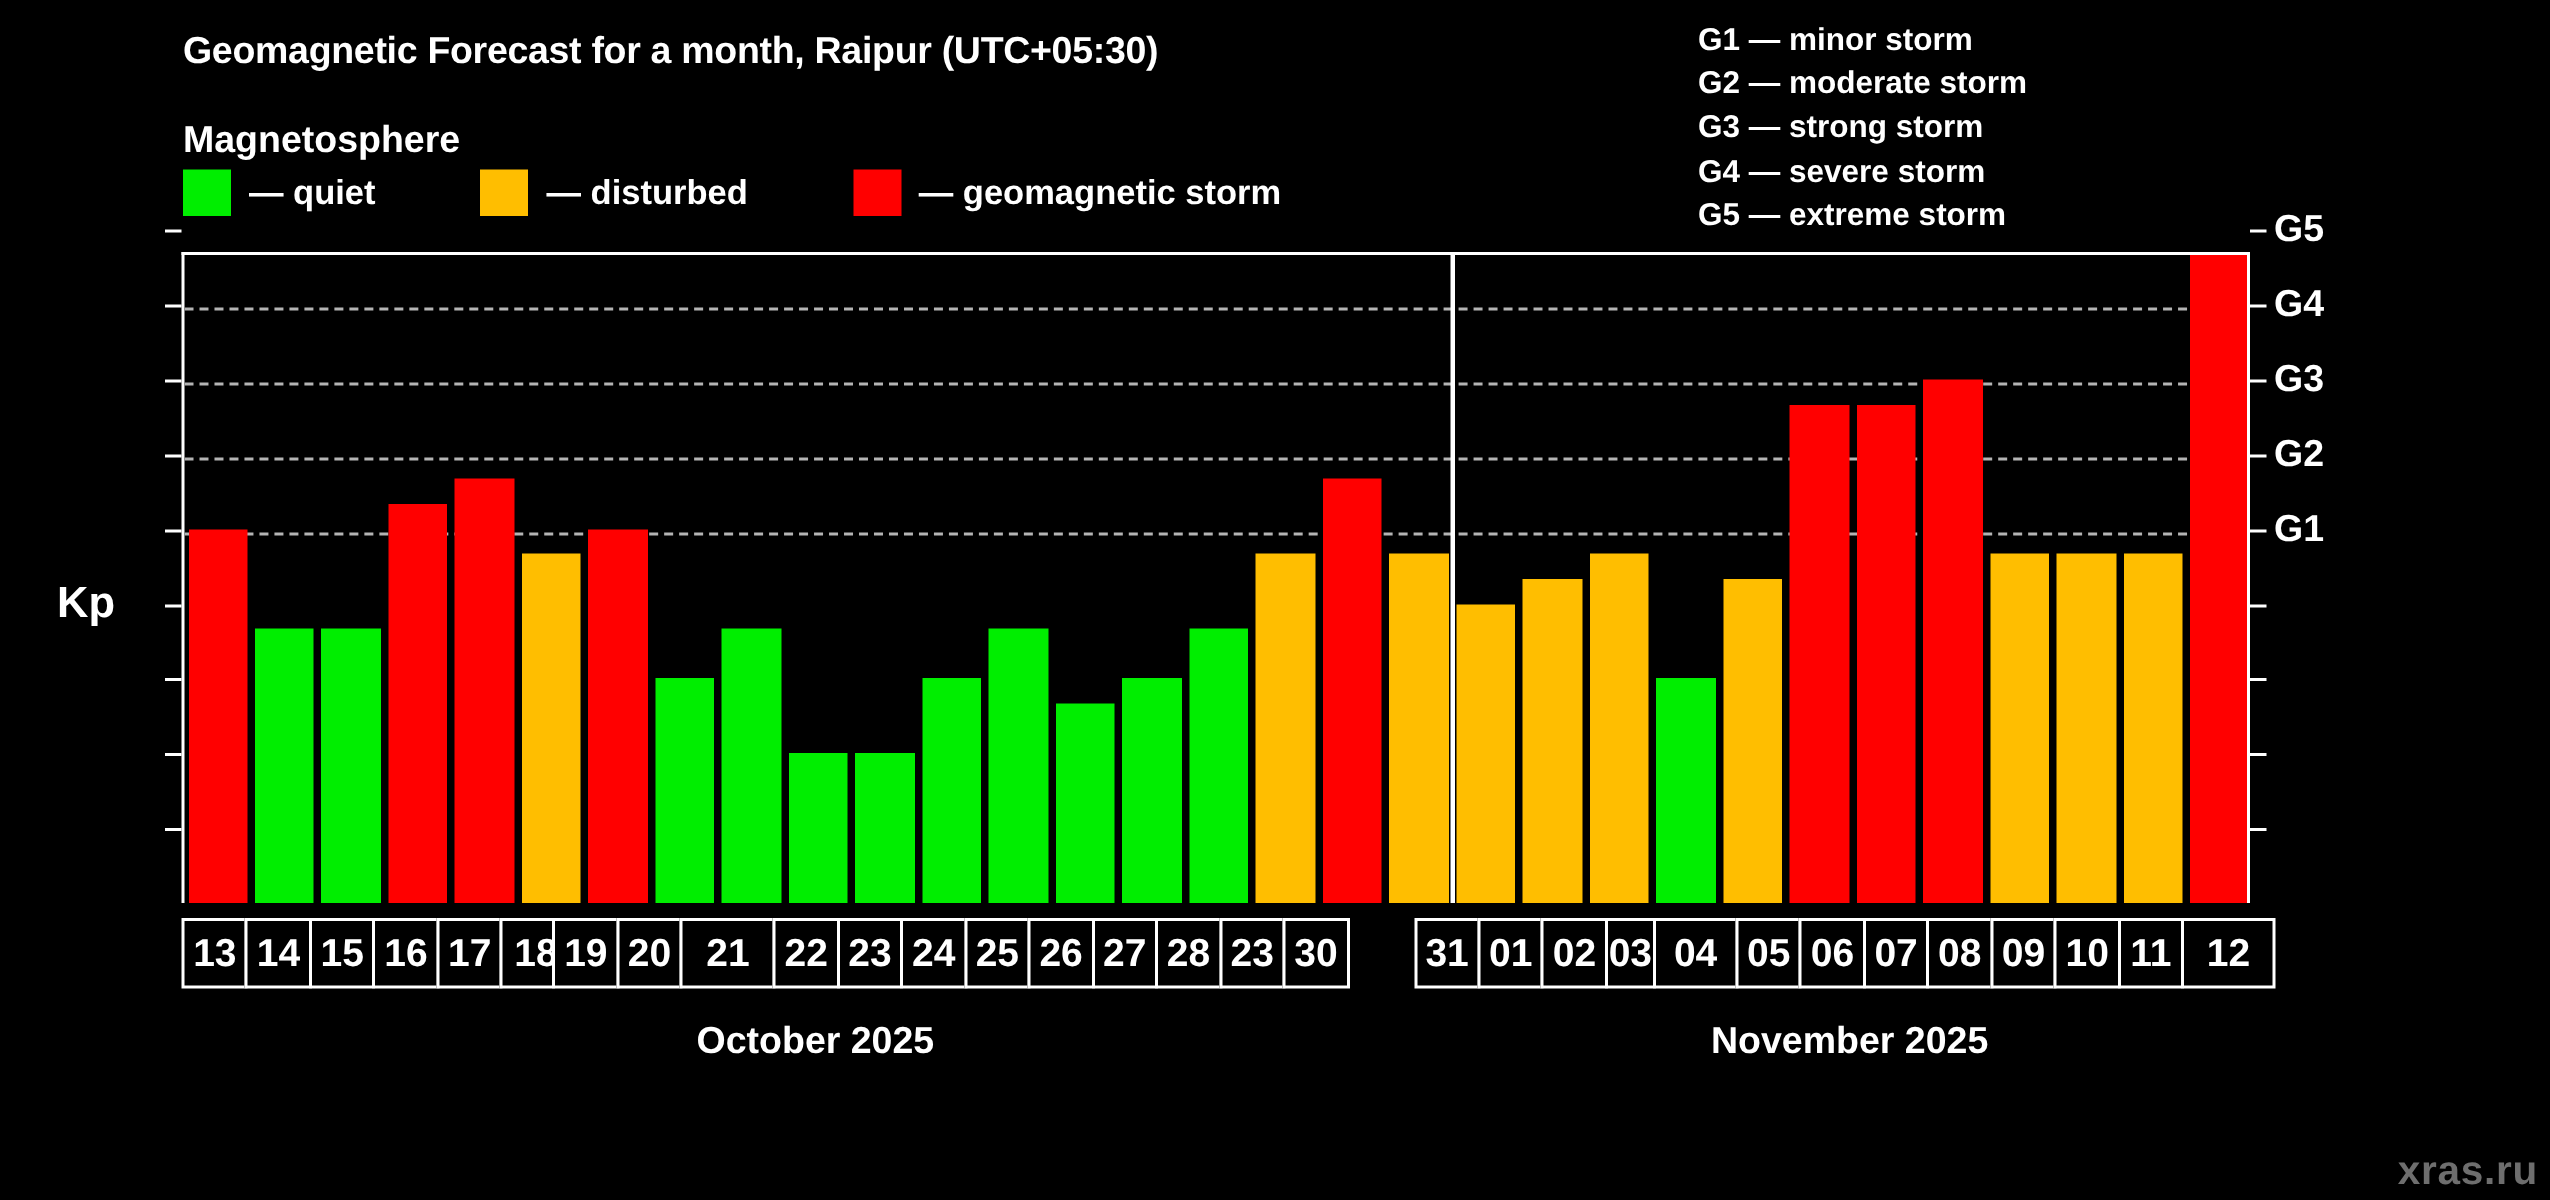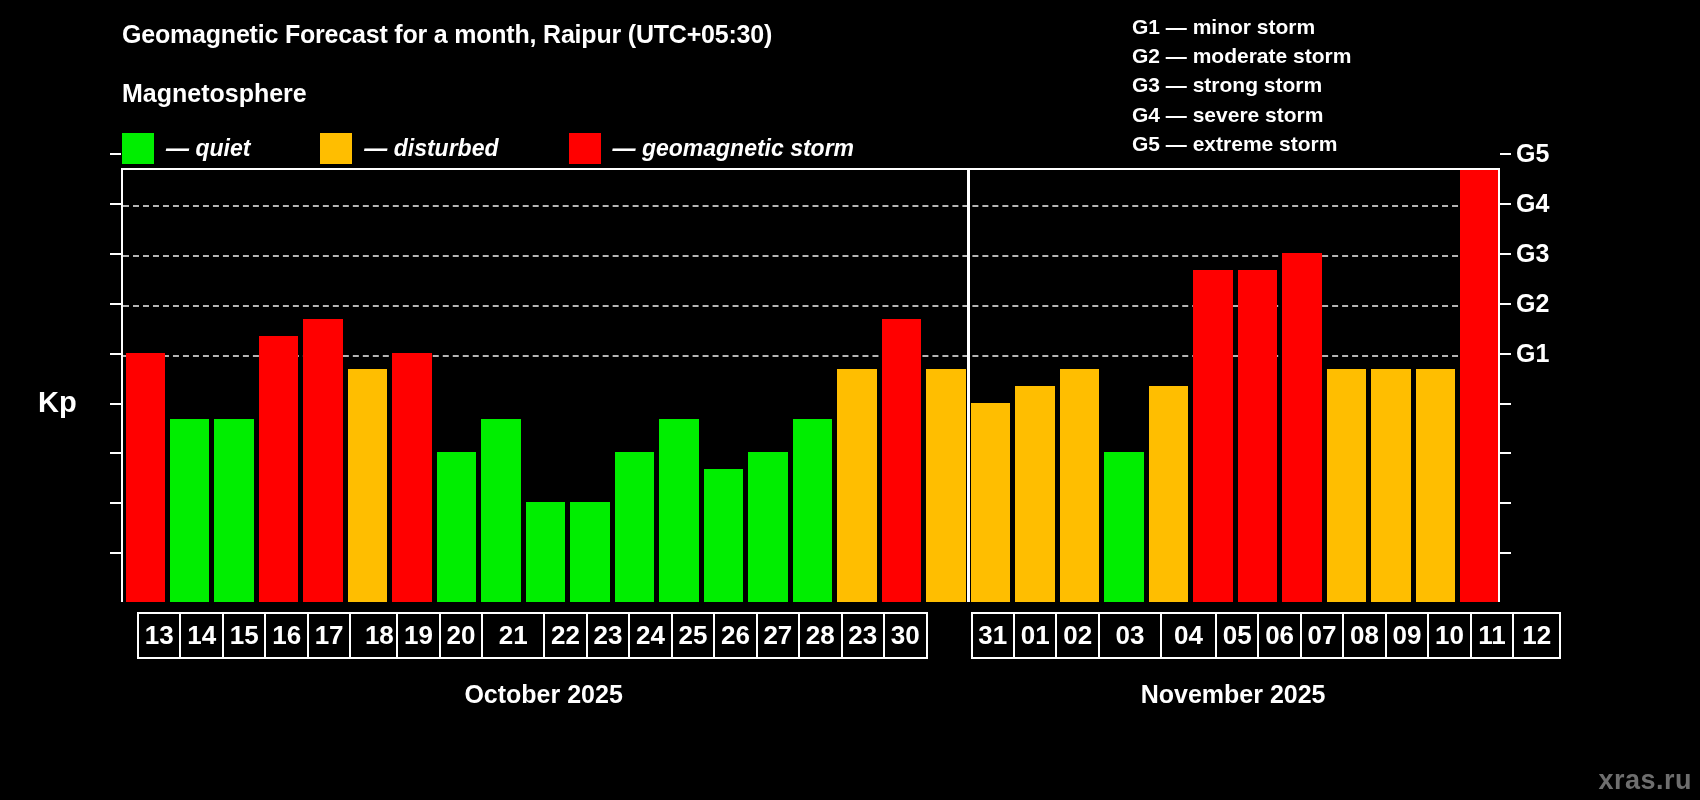--- a/index.html
+++ b/index.html
@@ -30,25 +30,24 @@
     left: 122px; top: 79px;
     font-size: 25px;
     font-weight: bold;
     color: #ffffff;
     white-space: nowrap;
   }
 
   
   #magnetosphere-legend {
     position: absolute;
-    left: 122px; top: 132px;
+    left: 122px; top: 112px;
     height: 32px;
     display: flex;
     align-items: center;
-    font-style: italic;
   }
   .legend-entry {
     display: flex;
     align-items: center;
     white-space: nowrap;
   }
   .legend-swatch {
     width: 32px; height: 31px;
     display: block;
   }
@@ -161,21 +160,21 @@
     border: 2px solid #ffffff;
     margin-left: -2px;
     display: flex;
     align-items: center;
     justify-content: center;
     font-size: 26px;
     font-weight: bold;
     color: #ffffff;
     background: #000000;
   }
-  .day-cell:first-child { margin-left: 16px; }
+  .day-cell:first-child { margin-left: 0; }
 
   
   .month-label {
     position: absolute;
     top: 680px;
     font-size: 25px;
     font-weight: bold;
     color: #ffffff;
     white-space: nowrap;
     transform: translateX(-50%);
@@ -295,46 +294,46 @@
       <div class="gtick-label" style="top: 302.9px;">G2</div>
       <div class="gtick-label" style="top: 352.75px;">G1</div>
     </div>
 
   <div id="day-row">
       <div class="day-cell" style="width: 44.4839px;">13</div>
       <div class="day-cell" style="width: 44.4839px;">14</div>
       <div class="day-cell" style="width: 44.4839px;">15</div>
       <div class="day-cell" style="width: 44.4839px;">16</div>
       <div class="day-cell" style="width: 44.4839px;">17</div>
-      <div class="day-cell" style="width: 49px; padding-left: 11px;">18</div>
+      <div class="day-cell" style="width: 37px; padding-left: 11px;">18</div>
       <div class="day-cell" style="width: 44.4839px;">19</div>
       <div class="day-cell" style="width: 44.4839px;">20</div>
       <div class="day-cell" style="width: 64px;">21</div>
       <div class="day-cell" style="width: 44.4839px;">22</div>
       <div class="day-cell" style="width: 44.4839px;">23</div>
       <div class="day-cell" style="width: 44.4839px;">24</div>
       <div class="day-cell" style="width: 44.4839px;">25</div>
       <div class="day-cell" style="width: 44.4839px;">26</div>
       <div class="day-cell" style="width: 44.4839px;">27</div>
       <div class="day-cell" style="width: 44.4839px;">28</div>
       <div class="day-cell" style="width: 44.4839px;">23</div>
       <div class="day-cell" style="width: 44.4839px;">30</div>
       <div class="day-cell" style="width: 44.4839px; margin-left: 43px;">31</div>
       <div class="day-cell" style="width: 44.4839px;">01</div>
       <div class="day-cell" style="width: 44.4839px;">02</div>
-      <div class="day-cell" style="width: 64px;">03</div>
+      <div class="day-cell" style="width: 34px;">03</div>
       <div class="day-cell" style="width: 57px;">04</div>
       <div class="day-cell" style="width: 44.4839px;">05</div>
       <div class="day-cell" style="width: 44.4839px;">06</div>
       <div class="day-cell" style="width: 44.4839px;">07</div>
       <div class="day-cell" style="width: 44.4839px;">08</div>
       <div class="day-cell" style="width: 44.4839px;">09</div>
       <div class="day-cell" style="width: 44.4839px;">10</div>
       <div class="day-cell" style="width: 44.4839px;">11</div>
-      <div class="day-cell" style="width: 49px;">12</div>
+      <div class="day-cell" style="width: 63px;">12</div>
     </div>
   <div id="month-labels">
       <div class="month-label" style="left: 543.597px;">October 2025</div>
       <div class="month-label" style="left: 1233.1px;">November 2025</div>
     </div>
 
   <div id="watermark">xras.ru</div>
 
 </div>
 

